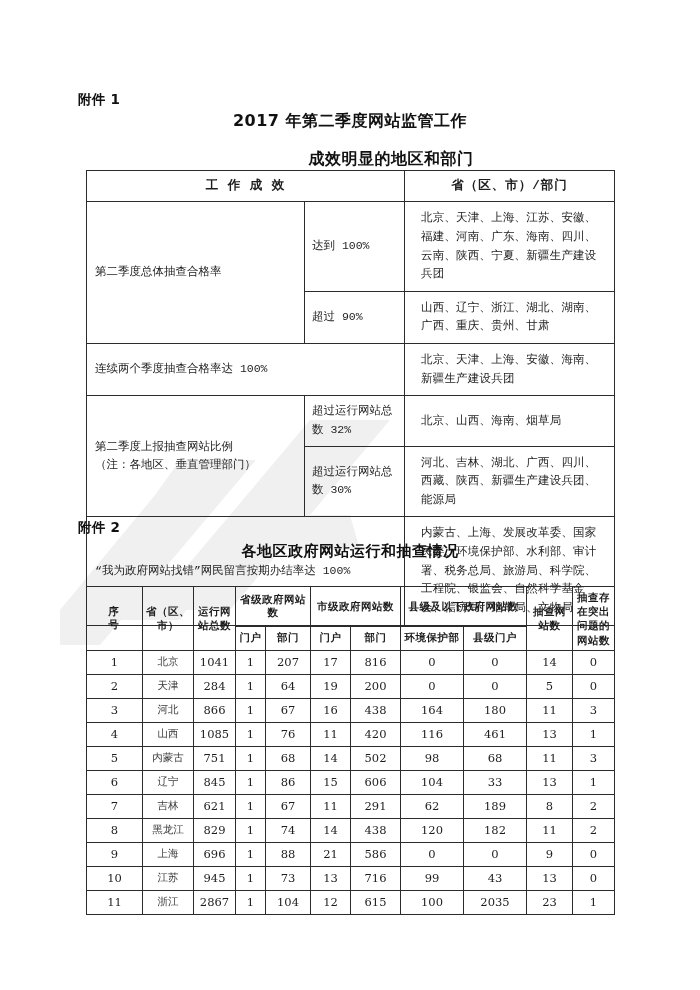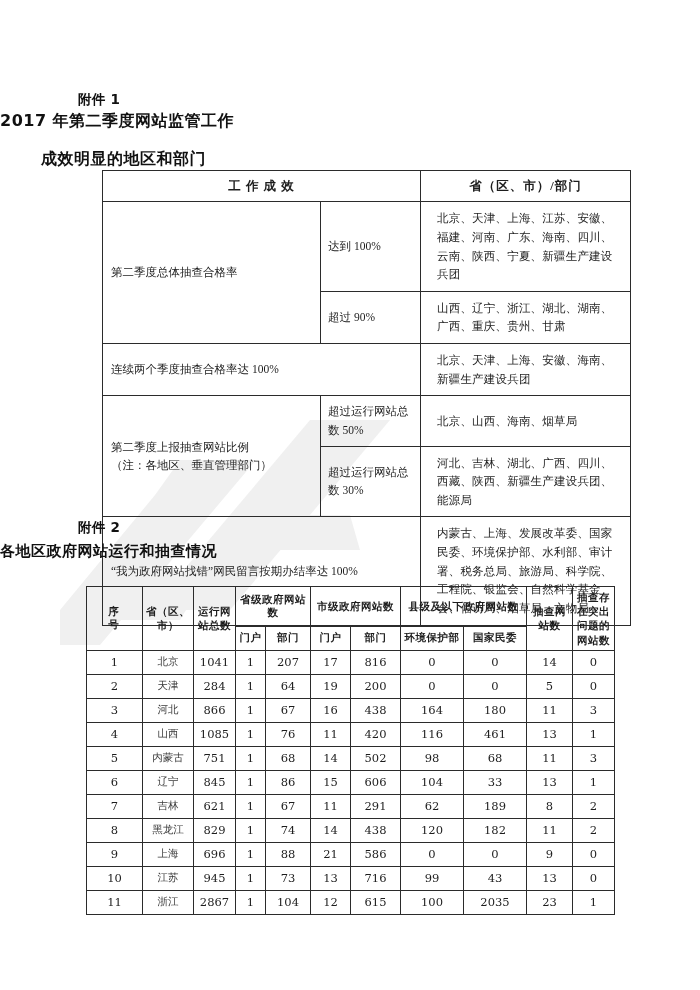--- a/index.html
+++ b/index.html
@@ -53,43 +53,43 @@
     color: #111;
   }
   #attach1-label { top: 91px; }
   #attach2-label { top: 519px; }
 
   
   .doc-title {
     position: absolute;
     left: 0;
     width: 700px;
-    text-align: left;
+    text-align: center;
     font-size: 16px;
     font-weight: bold;
     letter-spacing: 0.5px;
     color: #111;
   }
   #title-line1 { top: 111px; }
   #title-line2 { top: 149px; padding-left: 41px; }
   #title-attach2 {
     top: 542px;
     font-size: 15px;
   }
 
   
   #table1 {
     position: absolute;
-    left: 102px;
+    left: 86px;
     top: 170px;
     width: 528px;
     border-collapse: collapse;
     table-layout: fixed;
     font-size: 11.5px;
-    font-family: Liberation Serif, serif;
+    font-family: Liberation Mono, monospace;
   }
   #table1 td, #table1 th {
     border: 1px solid #2b2b2b;
     padding: 7px 8px;
     vertical-align: middle;
     line-height: 1.62;
     color: #1d1d1d;
     font-weight: normal;
   }
   #table1 .t1-head {
@@ -216,21 +216,21 @@
         <tr>
           <td class="crit crit-left" colspan="2">连续两个季度抽查合格率达 100%</td>
           <td class="vals">北京、天津、上海、安徽、海南、新疆生产建设兵团</td>
         </tr>
 
         <tr>
           <td class="crit crit-left" rowspan="2">
             <div>第二季度上报抽查网站比例</div>
             <div>（注：各地区、垂直管理部门）</div>
           </td>
-          <td class="sub">超过运行网站总数 50%</td>
+          <td class="sub">超过运行网站总数 32%</td>
           <td class="vals">北京、山西、海南、烟草局</td>
         </tr>
         <tr>
           <td class="sub">超过运行网站总数 30%</td>
           <td class="vals">河北、吉林、湖北、广西、四川、西藏、陕西、新疆生产建设兵团、能源局</td>
         </tr>
 
         <tr>
           <td class="crit crit-left" colspan="2">“我为政府网站找错”网民留言按期办结率达 100%</td>
           <td class="vals">内蒙古、上海、发展改革委、国家民委、环境保护部、水利部、审计署、税务总局、旅游局、科学院、工程院、银监会、自然科学基金会、信访局、烟草局、文物局</td>
@@ -266,21 +266,21 @@
           <th colspan="2" class="narrowtxt">县级及以下政府网站数</th>
           <th rowspan="2" class="narrowtxt stack">抽查网站数</th>
           <th rowspan="2" class="narrowtxt stack">抽查存在突出问题的网站数</th>
         </tr>
         <tr>
           <th class="narrowtxt">门户</th>
           <th class="narrowtxt">部门</th>
           <th class="narrowtxt">门户</th>
           <th class="narrowtxt">部门</th>
           <th class="narrowtxt">环境保护部</th>
-          <th class="narrowtxt">国家民委</th>
+          <th class="narrowtxt">县级门户</th>
         </tr>
       </thead>
       <tbody id="table2-body">
           <tr>
             <td>1</td>
             <td class="prov">北京</td>
             <td>1041</td>
             <td>1</td>
             <td>207</td>
             <td>17</td>

